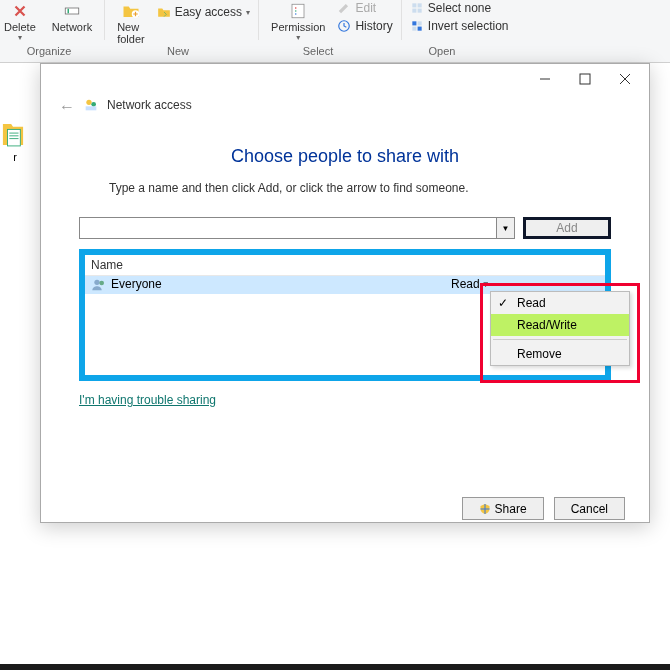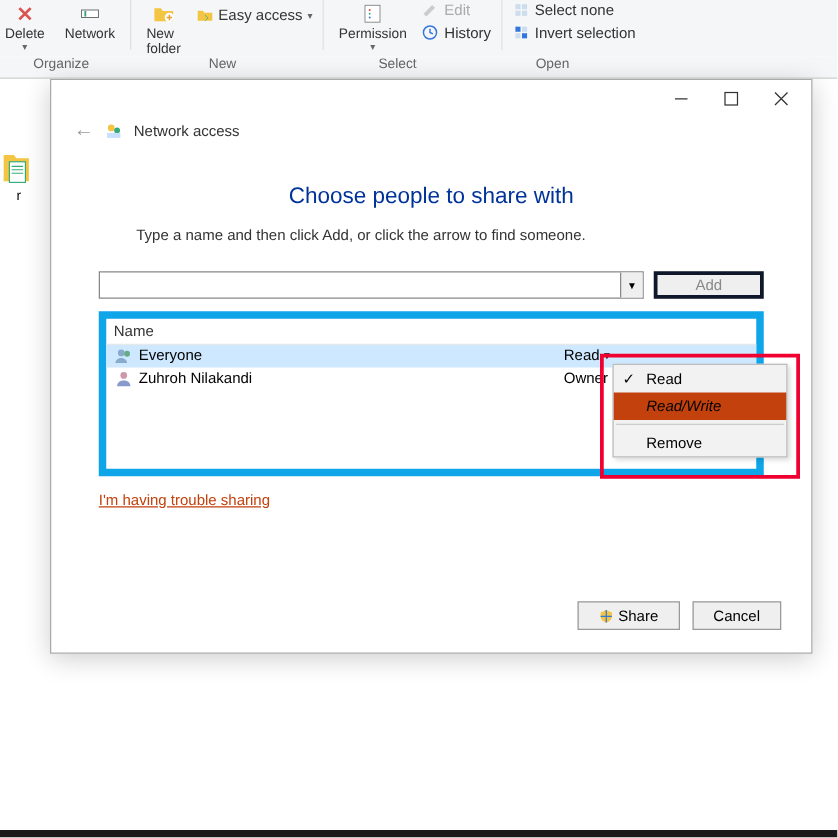--- a/index.html
+++ b/index.html
@@ -49,31 +49,31 @@
     .th { padding: 3px 6px; font-size: 12px; color: #333; }
     .th-name { width: 360px; }
     .th-perm { flex: 1; }
 
     .row { display: flex; padding: 1px 6px; align-items: flex-start; font-size: 12px; }
     .row.sel { background: #cde8ff; }
     .row-icon { width: 16px; height: 16px; margin-right: 4px; }
     .row-name { width: 340px; }
     .row-perm { flex: 1; display: flex; align-items: center; gap: 2px; }
 
-    .link { color: #c2410c; text-decoration: underline; font-size: 12px; display: inline-block; margin-top: 12px; }
-
-    .footer { position: absolute; bottom: 18px; right: 24px; display: flex; gap: 10px; }
+    .link { color: #0f766e; text-decoration: underline; font-size: 12px; display: inline-block; margin-top: 12px; }
+
+    .footer { position: absolute; bottom: 2px; right: 24px; display: flex; gap: 10px; }
     .btn { height: 23px; padding: 0 16px; border: 1px solid #999; background: #efefef; font-size: 12px; display: flex; align-items: center; gap: 4px; }
     .shield { width: 12px; height: 12px; }
 
     
     .menu-highlight { position: absolute; left: 480px; top: 283px; width: 160px; height: 100px; border: 3px solid #f00030; pointer-events: none; }
     .menu { position: absolute; left: 490px; top: 291px; width: 140px; background: #f2f2f2; border: 1px solid #bcbcbc; box-shadow: 2px 2px 4px rgba(0,0,0,0.15); }
     .menu-item { padding: 4px 8px 4px 26px; font-size: 12px; position: relative; }
-    .menu-item.hl { background: #c2410c; font-style: italic; }
+    .menu-item.hl { background: #bef264; }
     .menu-item .chk { position: absolute; left: 7px; top: 4px; }
     .menu-sep { height: 1px; background: #ccc; margin: 3px 2px; }
 
     .taskbar { position:absolute; left:0; bottom:0; width:670px; height:6px; background:#1a1a1a; }
   </style>
 </head>
 <body>
 
 <div class="ribbon">
   <div class="ribbon-item" style="margin-left:-4px">
@@ -225,28 +225,20 @@
             <circle cx="9" cy="8" r="4" fill="#8ac"></circle>
             <circle cx="16" cy="9" r="3.5" fill="#6a8"></circle>
             <path d="M2 20c0-4 4-6 7-6s7 2 7 6" fill="#8ac"></path>
           </svg>
         <div class="row-name">Everyone</div>
         <div class="row-perm">
             <span>Read</span> 
             <span style="font-size:8px">▼</span>
           </div>
       </div>
-      <div class="row">
-        <svg class="row-icon" viewBox="0 0 24 24">
-            <circle cx="12" cy="8" r="4" fill="#c9a"></circle>
-            <path d="M4 21c0-5 4-7 8-7s8 2 8 7" fill="#89c"></path>
-          </svg>
-        <div class="row-name">Zuhroh Nilakandi</div>
-        <div class="row-perm">Owner</div>
-      </div>
     </div>
 
     <a class="link" href="#">I'm having trouble sharing</a>
   </div>
 
   <div class="footer">
     <button class="btn">
       <svg class="shield" viewBox="0 0 24 24">
           <path d="M12 2l9 4v6c0 5-4 9-9 10-5-1-9-5-9-10V6z" fill="#f4c542"></path>
           <path d="M12 2v20" stroke="#37d" stroke-width="2"></path>

